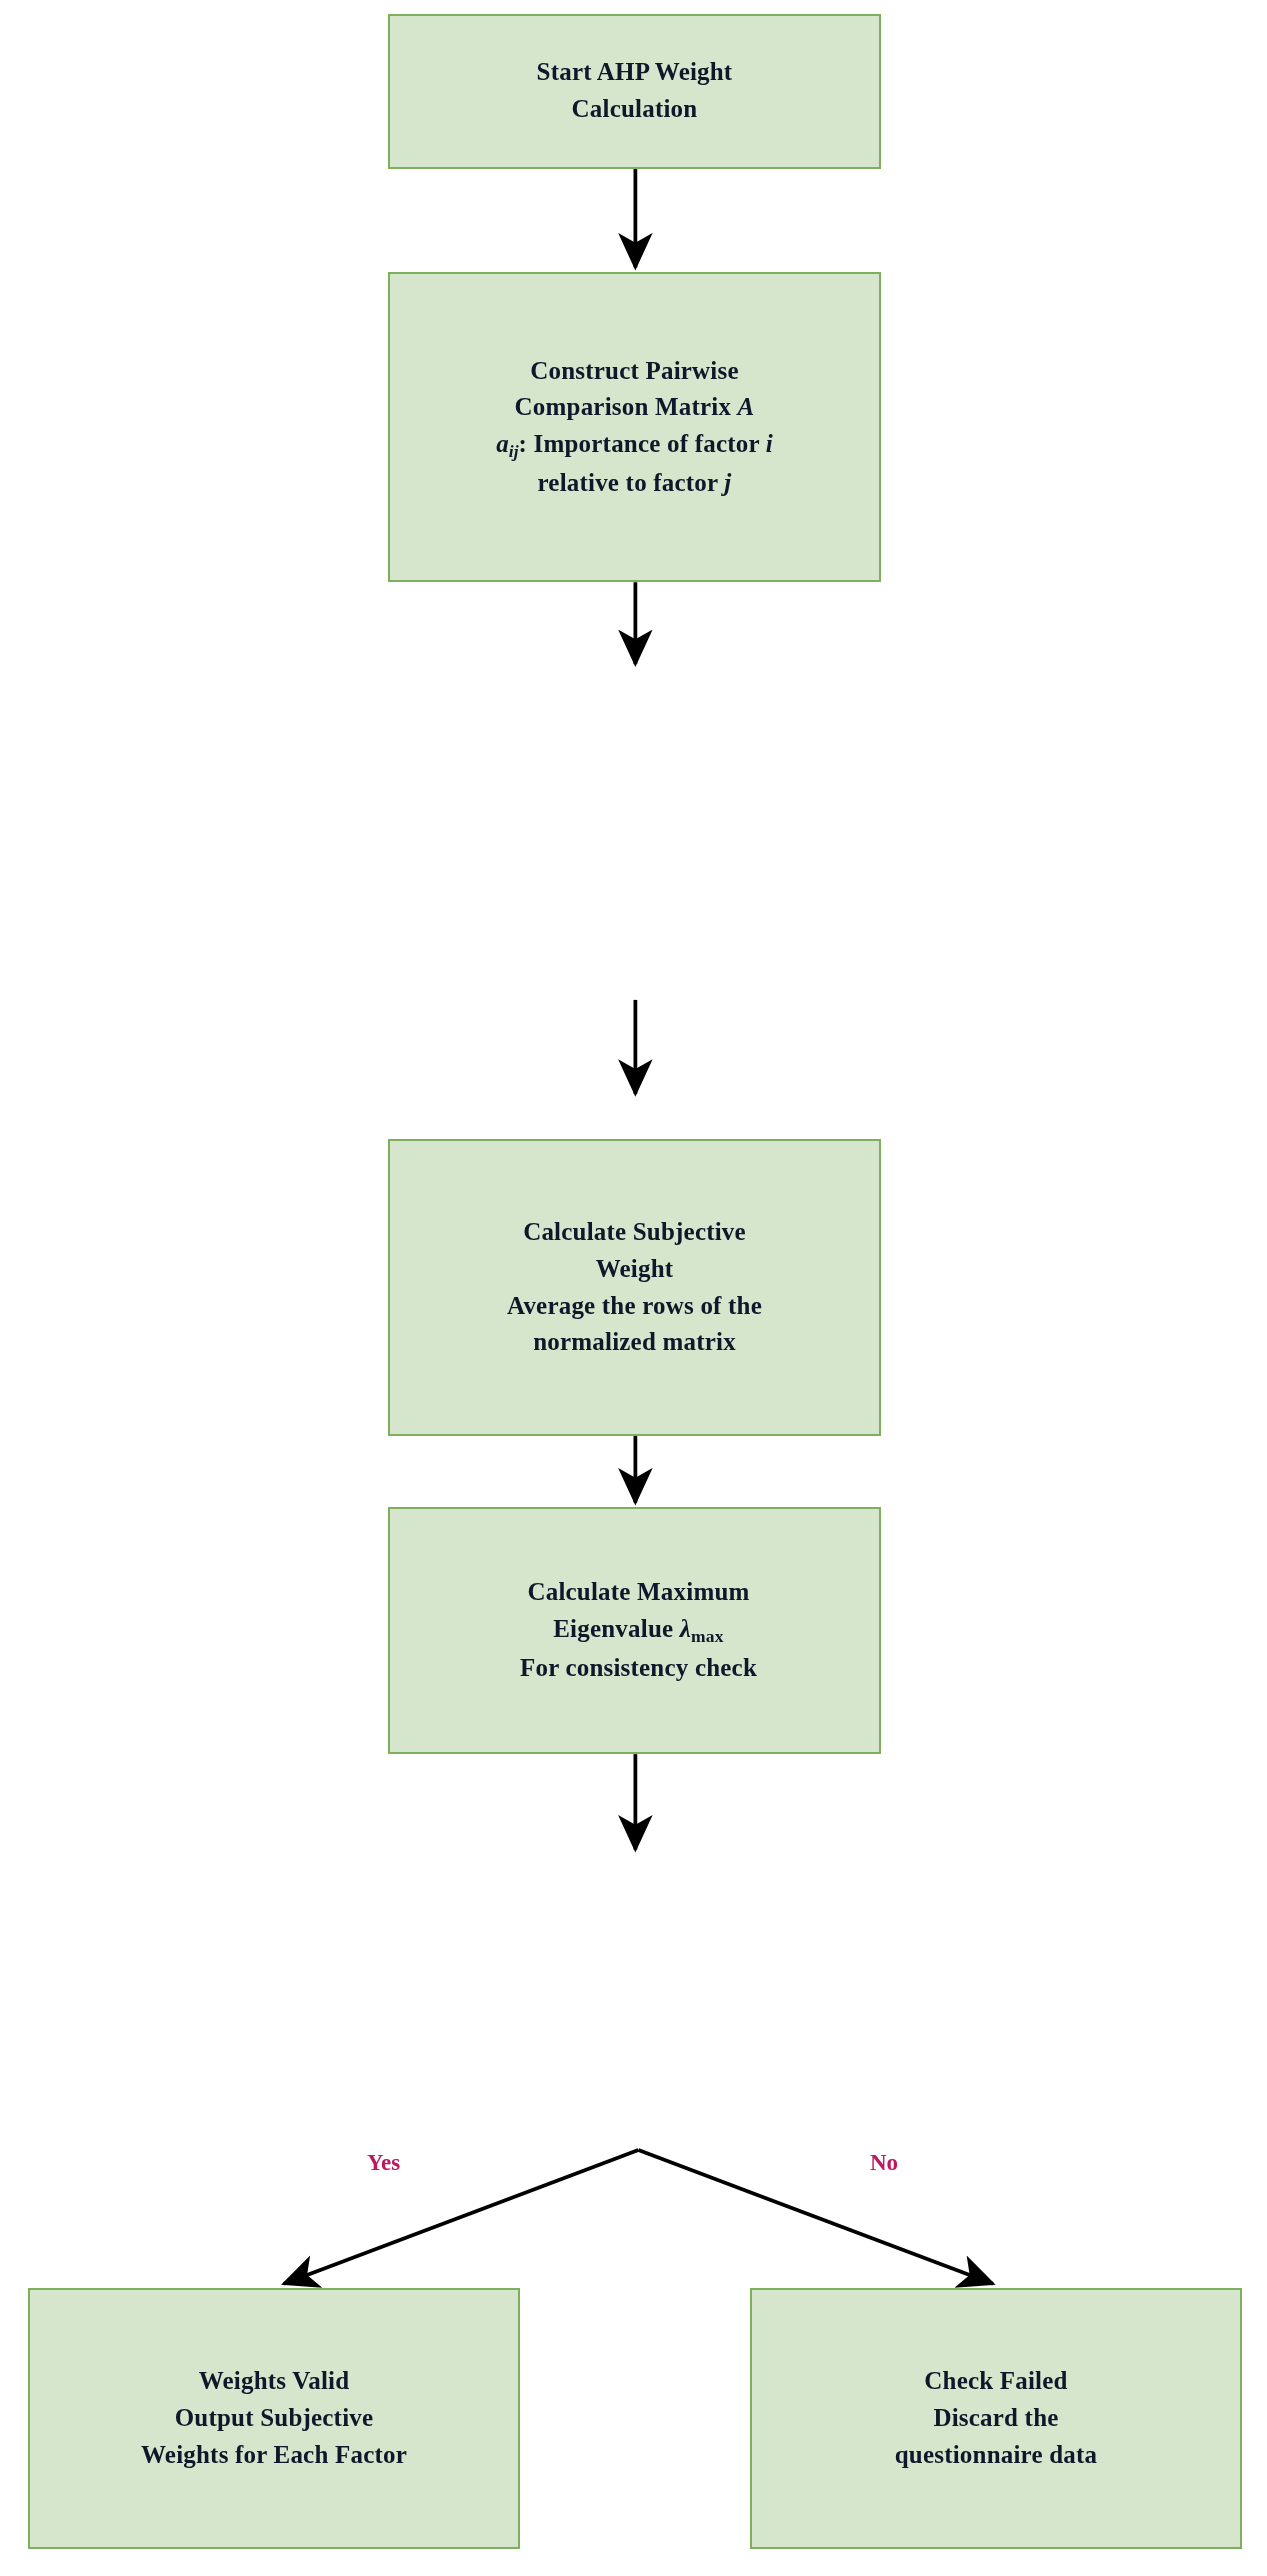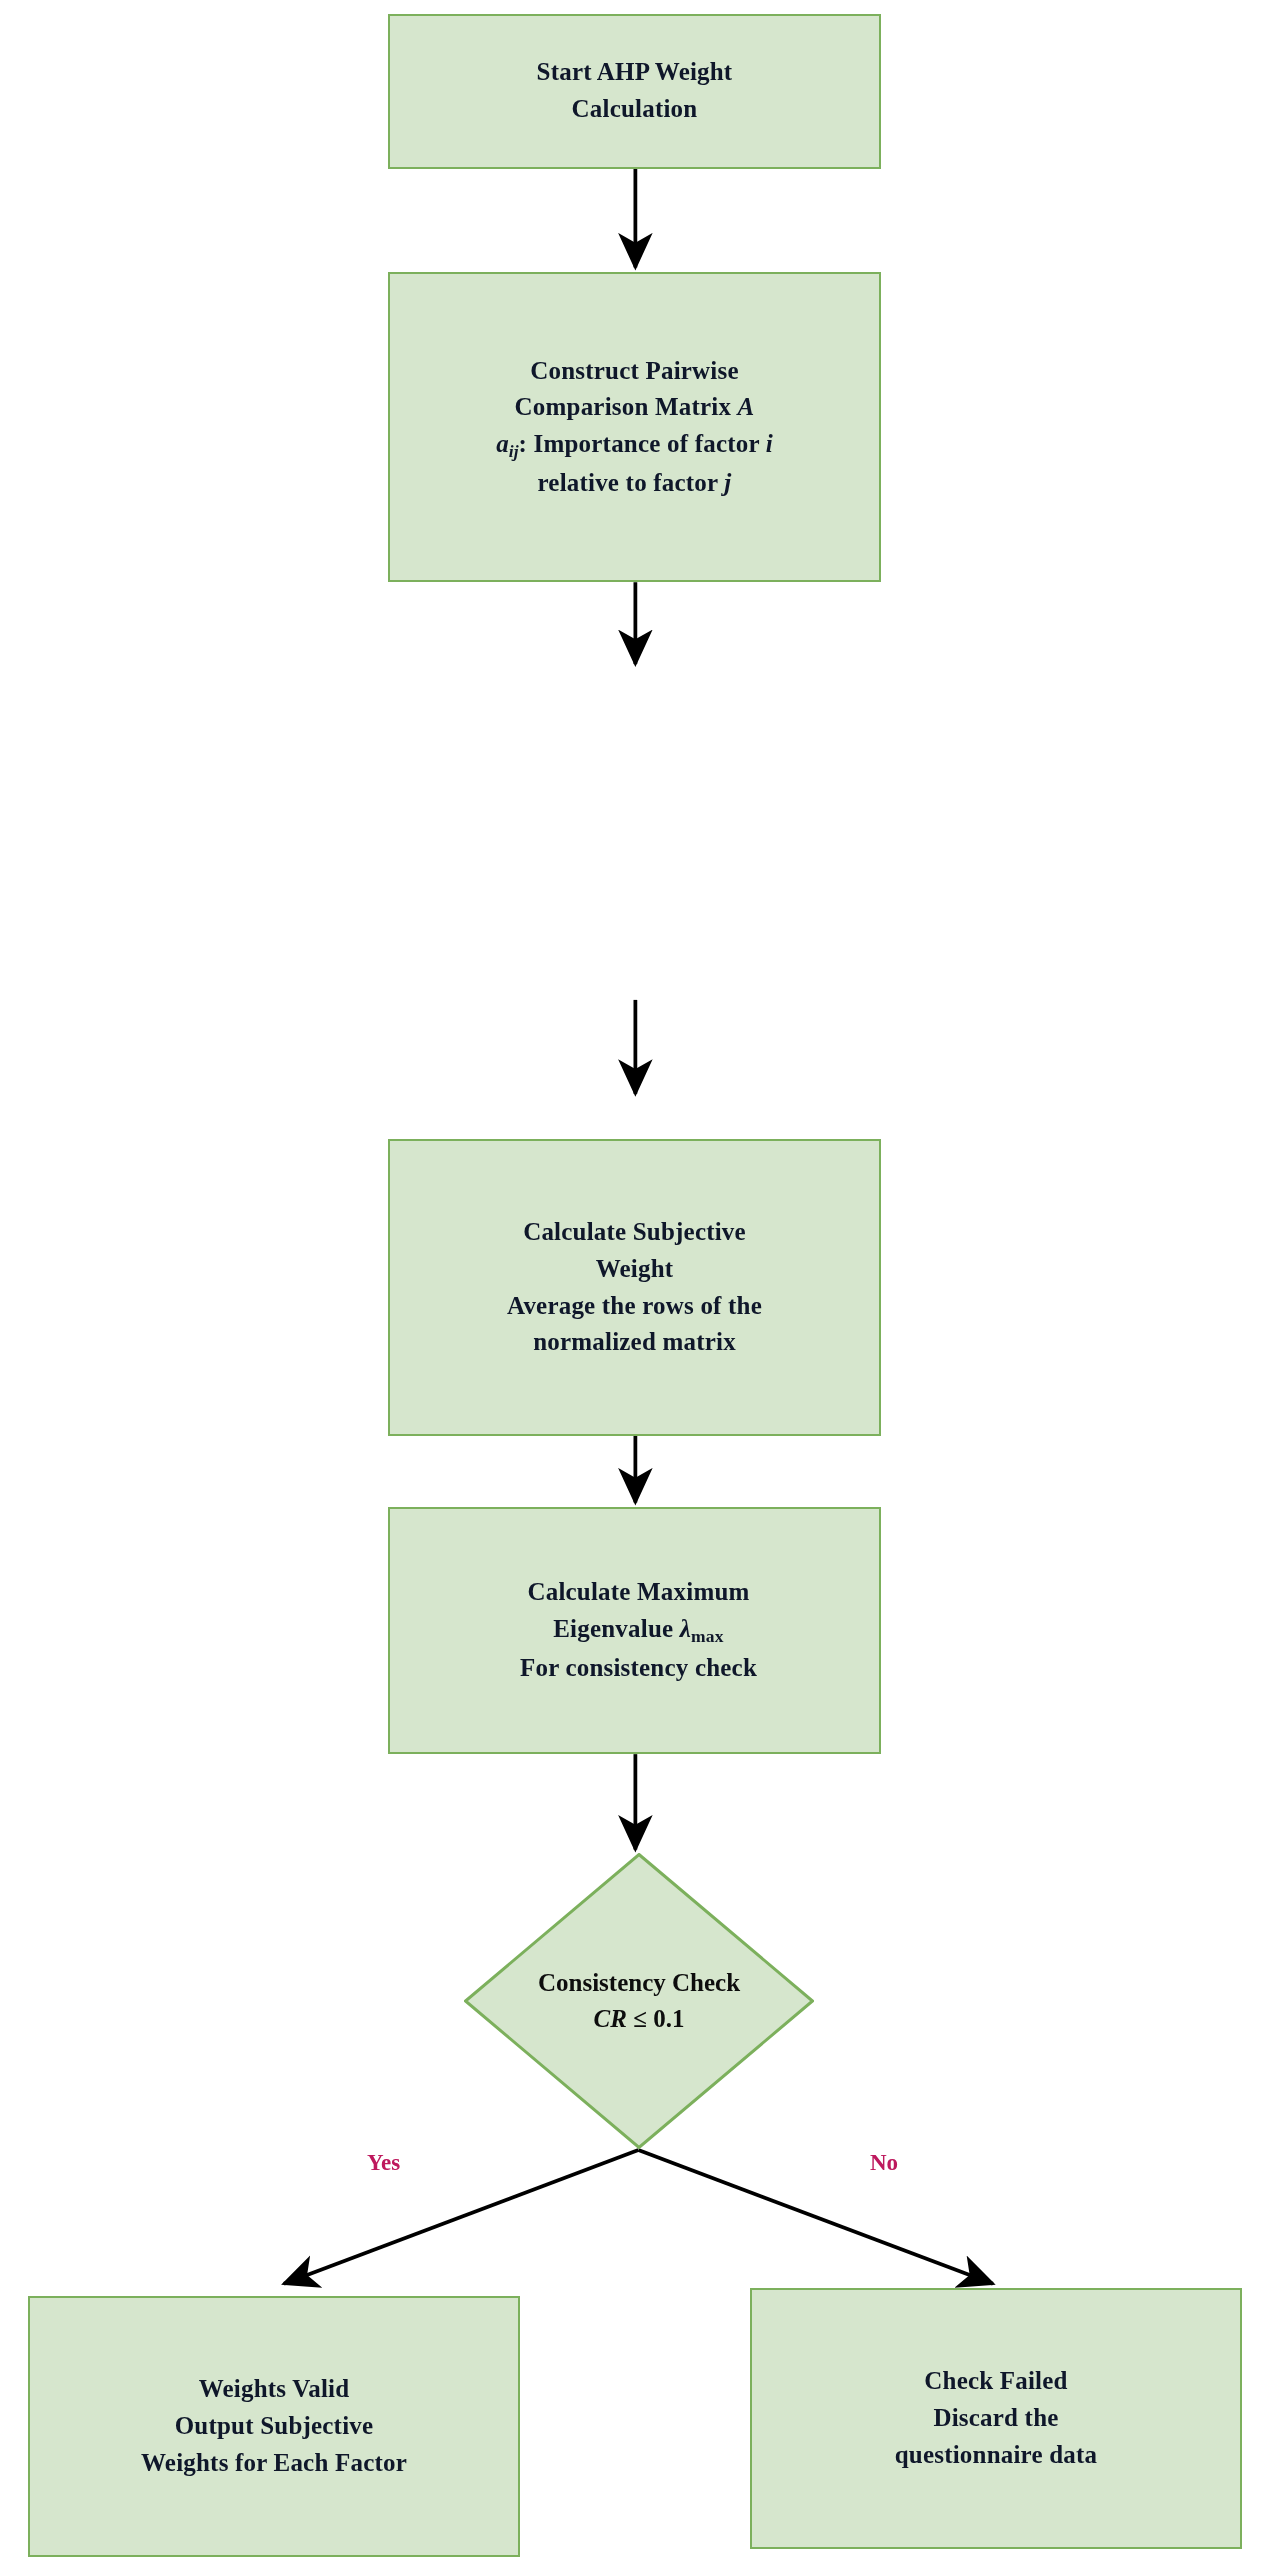--- a/index.html
+++ b/index.html
@@ -144,34 +144,25 @@
   </div>
 
   <div class="node proc" style="left:388px; top:1507px; width:493px; height:247px;padding-left:8px;">
     <div class="node-text">
       <span class="line-blk">Calculate Maximum</span>
       <span class="line-blk"><span>Eigenvalue </span><em class="v">λ</em><span class="subup">max</span></span>
       <span class="line-blk">For consistency check</span>
     </div>
   </div>
 
-  <div class="decision" style="left:464px; top:1853px;">
-    <svg class="dshape" viewBox="0 0 466 394" preserveAspectRatio="none">
-      <polygon points="233,2 464,197 233,392 2,197" fill="#d6e6cd" stroke="#7cb05c" stroke-width="4"></polygon>
-    </svg>
-    <div class="dlabel">
-      <span>Consistency Check</span>
-      <span><em class="v">CR</em><span> ≤ 0.1</span></span>
-    </div>
-  </div>
 
   <div class="edge-label" style="left:367px; top:2150px;">Yes</div>
   <div class="edge-label" style="left:870px; top:2150px;text-align:center;">No</div>
 
-  <div class="node proc" style="left:28px; top:2288px; width:492px; height:261px;margin-top:8px;">
+  <div class="node proc" style="left:28px; top:2288px; width:492px; height:261px;">
     <div class="node-text">
       <span class="line-blk">Weights Valid</span>
       <span class="line-blk">Output Subjective</span>
       <span class="line-blk">Weights for Each Factor</span>
     </div>
   </div>
 
   <div class="node proc" style="left:750px; top:2288px; width:492px; height:261px;">
     <div class="node-text">
       <span class="line-blk">Check Failed</span>

